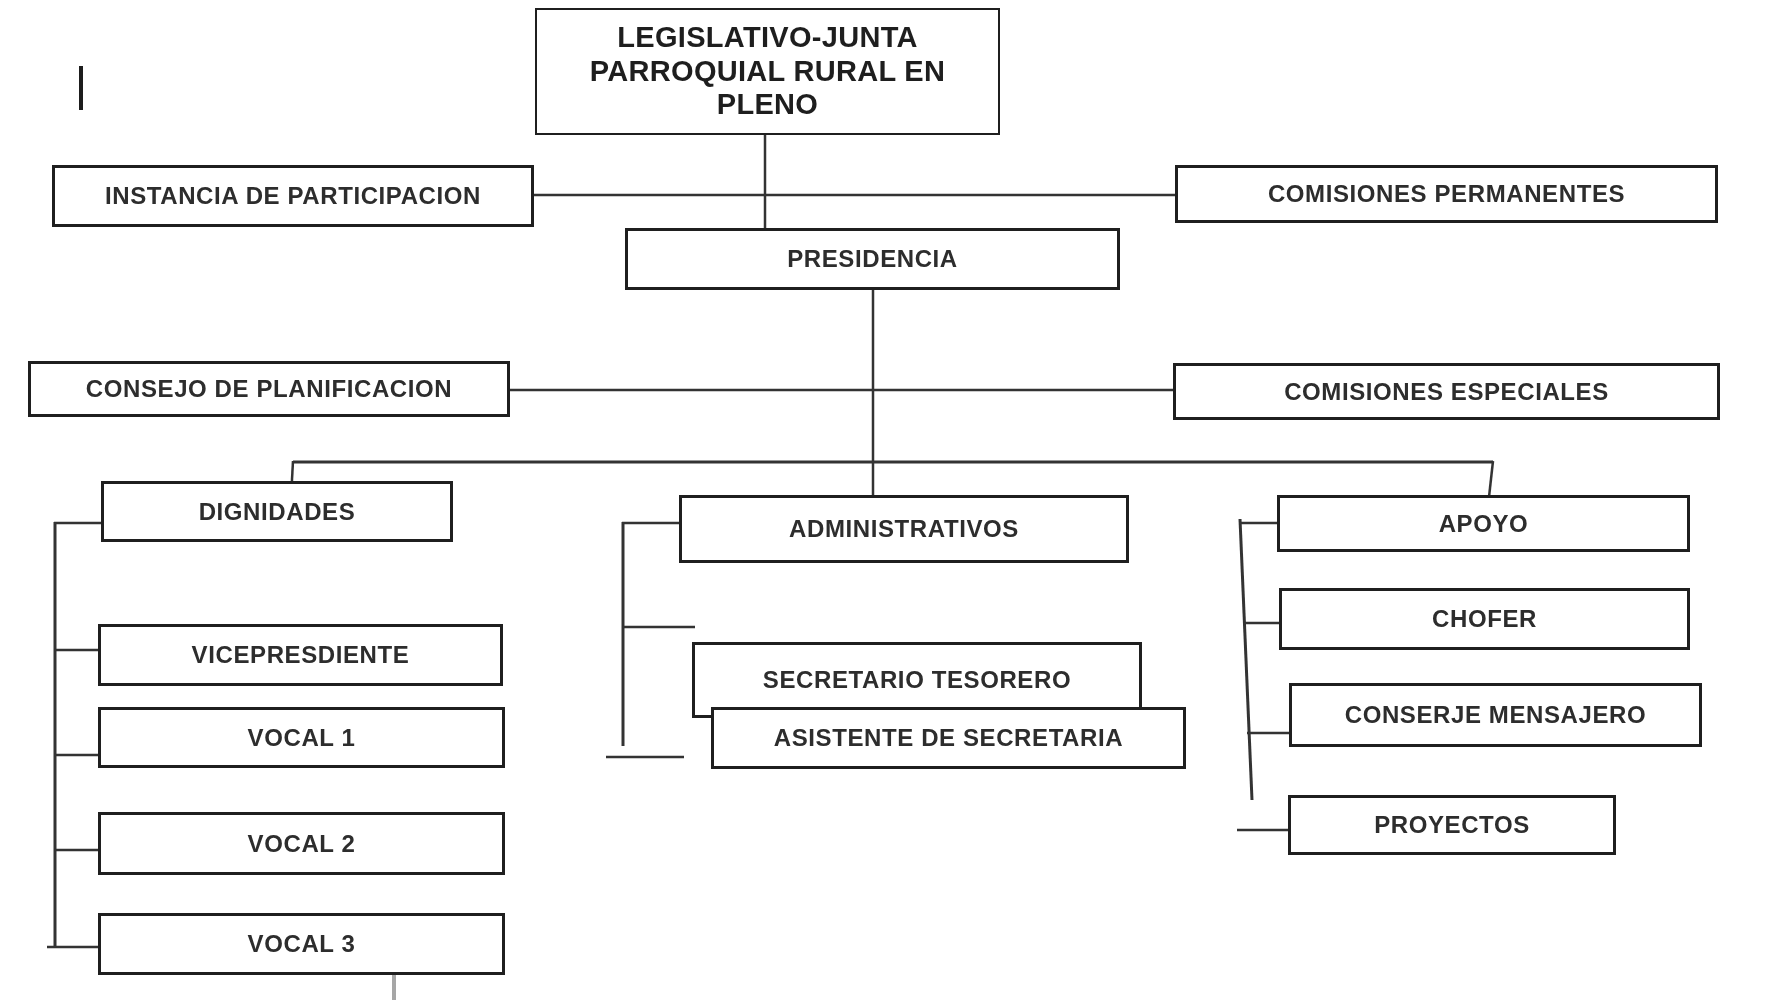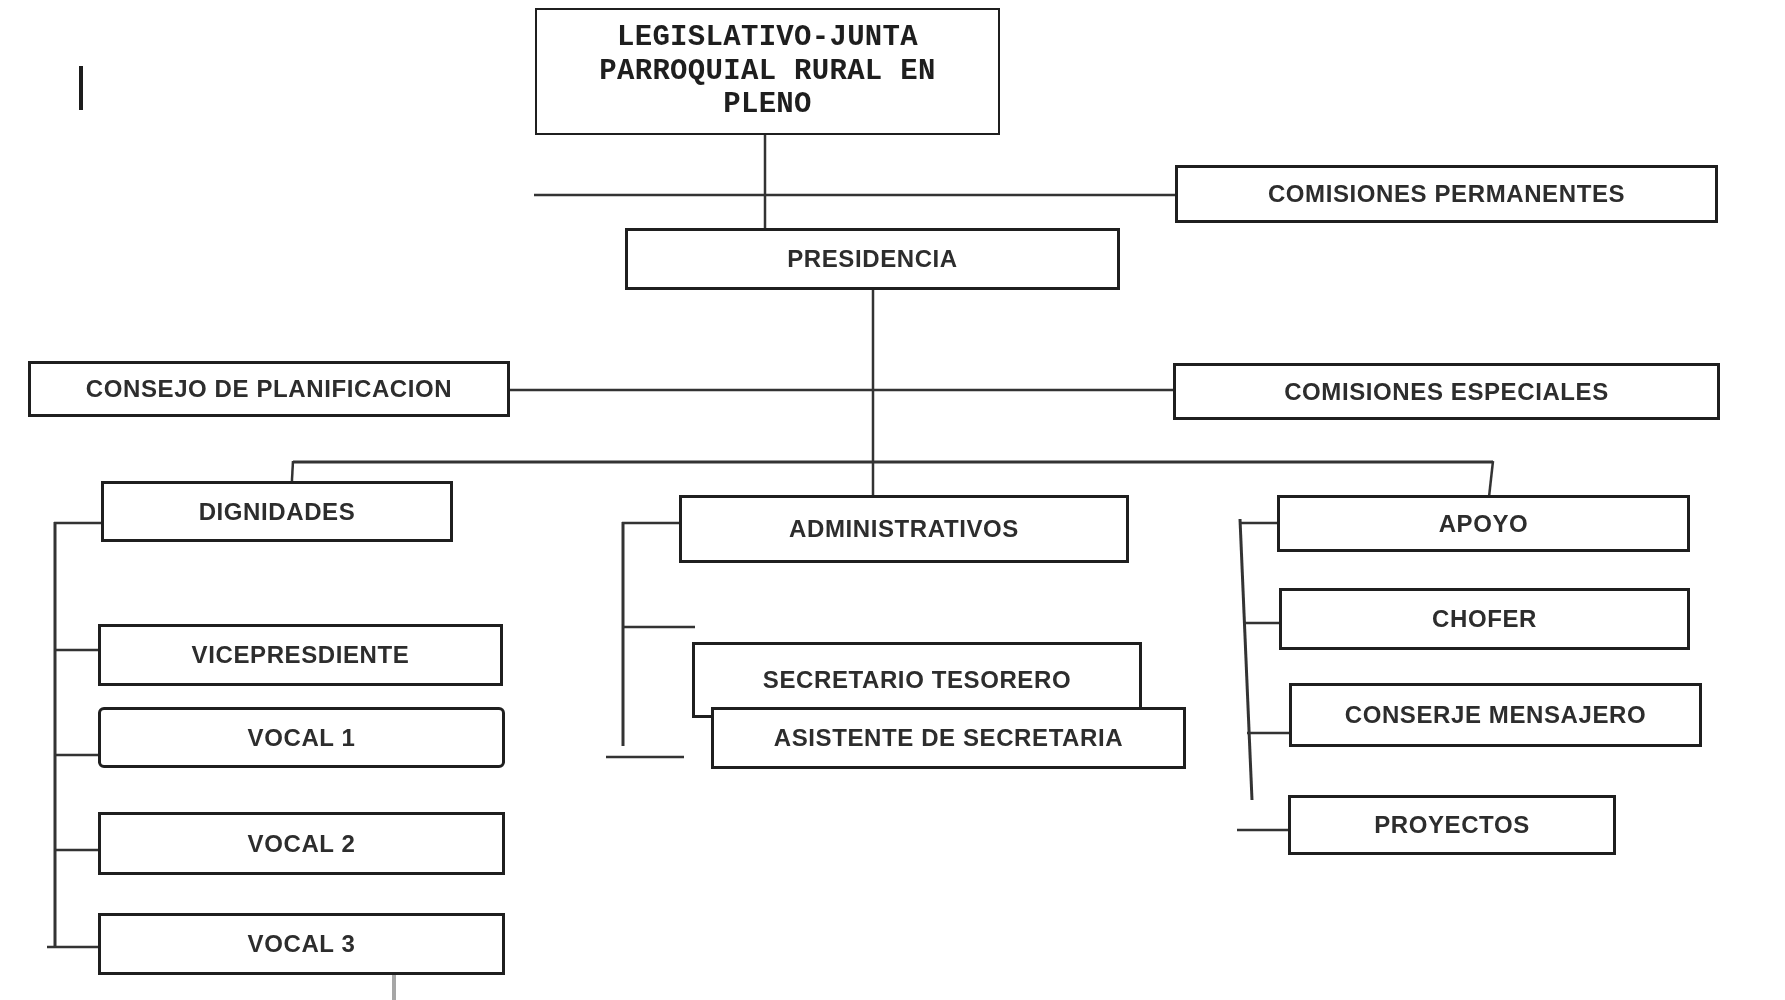--- a/index.html
+++ b/index.html
@@ -33,21 +33,21 @@
     justify-content: center;
     text-align: center;
     color: #2d2d2d;
     font-weight: bold;
     font-size: 24px;
     letter-spacing: 0.6px;
     line-height: 1.15;
   }
   .node.root {
     border-width: 2px;
-    font-family: Liberation Mono, monospace;
+    font-family: Liberation Sans, sans-serif;
     font-weight: 600;
     font-size: 29px;
     letter-spacing: 0.3px;
     padding: 0 40px;
     color: #1e1e1e;
   }
   .cursor {
     position: absolute;
     z-index: 3;
     width: 4px;
@@ -91,34 +91,35 @@
     <line x1="1239" y1="523" x2="1278" y2="523" stroke="#333333" stroke-width="2.5"></line>
     <line x1="1243" y1="623" x2="1281" y2="623" stroke="#333333" stroke-width="2.5"></line>
     <line x1="1247" y1="733" x2="1291" y2="733" stroke="#333333" stroke-width="2.5"></line>
     <line x1="1237" y1="830" x2="1290" y2="830" stroke="#333333" stroke-width="2.5"></line>
 
     <line x1="394" y1="974" x2="394" y2="1000" stroke="#a6a6a6" stroke-width="4"></line>
   </svg>
 
   <div class="node root" style="left:535px; top:8px; width:465px; height:127px;">LEGISLATIVO-JUNTA PARROQUIAL RURAL EN PLENO</div>
 
+  <div class="node" style="left:52px; top:165px; width:482px; height:62px;">INSTANCIA DE PARTICIPACION</div>
 
   <div class="node" style="left:1175px; top:165px; width:543px; height:58px;">COMISIONES PERMANENTES</div>
 
   <div class="node" style="left:625px; top:228px; width:495px; height:62px;">PRESIDENCIA</div>
 
   <div class="node" style="left:28px; top:361px; width:482px; height:56px;">CONSEJO DE PLANIFICACION</div>
 
   <div class="node" style="left:1173px; top:363px; width:547px; height:57px;">COMISIONES ESPECIALES</div>
 
   <div class="node" style="left:101px; top:481px; width:352px; height:61px;">DIGNIDADES</div>
 
   <div class="node" style="left:98px; top:624px; width:405px; height:62px;">VICEPRESDIENTE</div>
 
-  <div class="node" style="left:98px; top:707px; width:407px; height:61px;border-radius:6px;">VOCAL 1</div>
+  <div class="node" style="left:98px; top:707px; width:407px; height:61px;">VOCAL 1</div>
 
   <div class="node" style="left:98px; top:812px; width:407px; height:63px;">VOCAL 2</div>
 
   <div class="node" style="left:98px; top:913px; width:407px; height:62px;">VOCAL 3</div>
 
   <div class="node" style="left:679px; top:495px; width:450px; height:68px;">ADMINISTRATIVOS</div>
 
   <div class="node" style="left:692px; top:594px; width:450px; height:76px;margin-top:48px;">SECRETARIO TESORERO</div>
 
   <div class="node" style="left:683px; top:707px; width:475px; height:62px;margin-left:28px;">ASISTENTE DE SECRETARIA</div>

